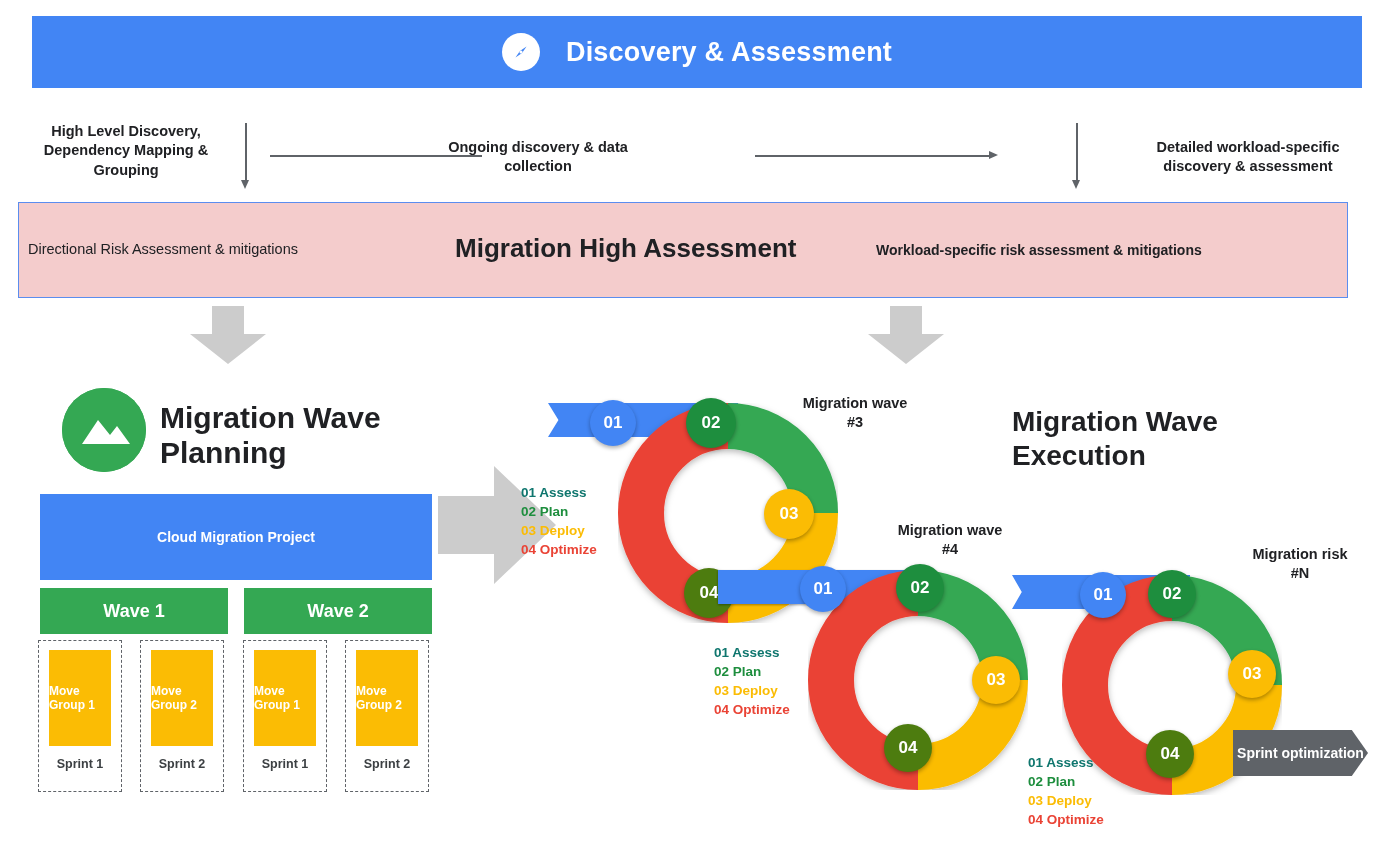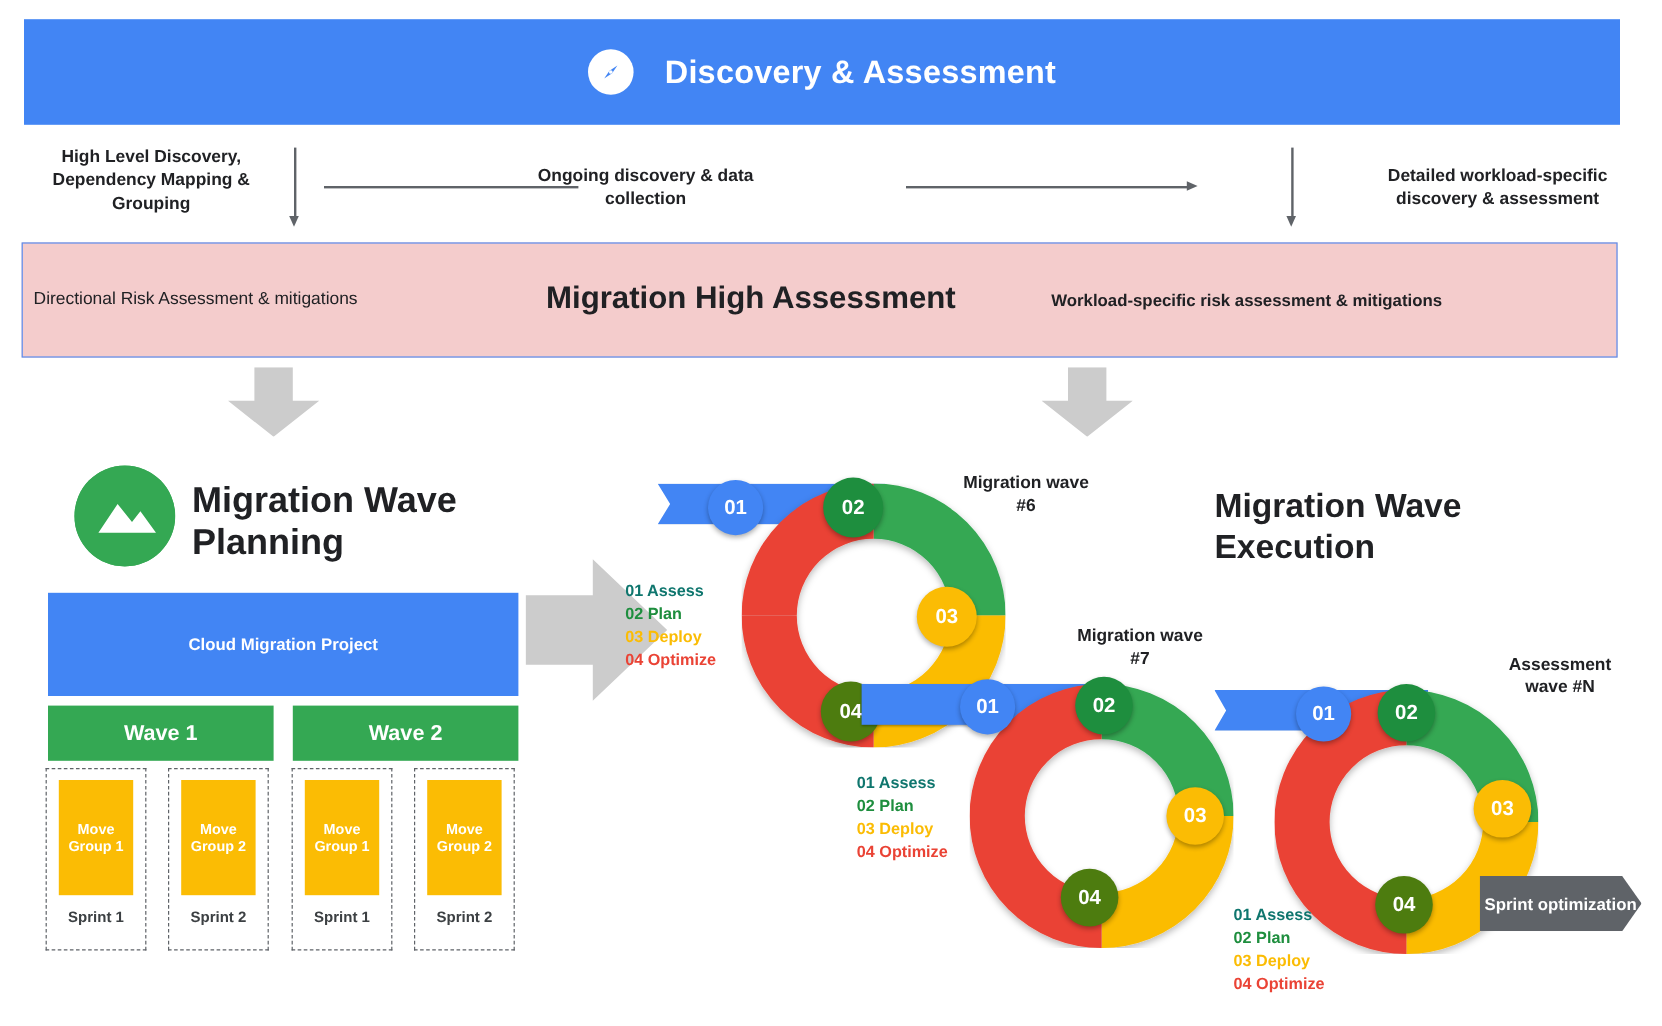--- a/index.html
+++ b/index.html
@@ -2,21 +2,21 @@
 <html><head>
 <meta charset="utf-8">
 <style>
   html,body{margin:0;padding:0;background:#fff;}
   body{width:1385px;height:855px;position:relative;overflow:hidden;
        font-family:"Liberation Sans","DejaVu Sans",sans-serif;color:#202124;}
   .stage{position:absolute;left:0;top:0;width:1385px;height:855px;}
   .abs{position:absolute;}
 
   
-  #discovery-band{left:20px;top:16px;width:1330px;height:88px;background:#4285F4;
+  #discovery-band{left:32px;top:16px;width:1330px;height:72px;background:#4285F4;
      display:flex;align-items:center;justify-content:center;gap:26px;}
   #discovery-band .title{color:#fff;font-size:27px;font-weight:700;letter-spacing:.2px;}
   .compass{width:38px;height:38px;border-radius:50%;background:#fff;position:relative;flex:none;}
   .compass .needle{position:absolute;left:50%;top:50%;width:22px;height:22px;margin:-11px 0 0 -11px;}
 
   
   .conn-text{font-size:14.5px;font-weight:700;line-height:1.33;text-align:center;color:#202124;}
   #hl-discovery{left:14px;top:122px;width:224px;}
   #ongoing{left:420px;top:138px;width:236px;}
   #detailed{left:1122px;top:138px;width:252px;}
@@ -39,21 +39,21 @@
   #planning-logo{left:62px;top:388px;width:84px;height:84px;border-radius:50%;background:#34A853;}
   #planning-title{left:160px;top:400px;font-size:30px;font-weight:700;line-height:1.18;width:270px;}
   #cloud-project{left:40px;top:494px;width:392px;height:86px;background:#4285F4;color:#fff;
      display:flex;align-items:center;justify-content:center;font-size:14px;font-weight:700;}
   .wave-box{height:46px;background:#34A853;color:#fff;display:flex;align-items:center;justify-content:center;font-size:18px;font-weight:700;}
   #wave1{left:40px;top:588px;width:188px;}
   #wave2{left:244px;top:588px;width:188px;}
   .sprint-box{width:84px;height:152px;border:1.6px dashed #5f6368;box-sizing:border-box;
      display:flex;flex-direction:column;align-items:center;padding-top:9px;}
   .sprint-box .mg{width:62px;height:96px;background:#FBBC04;color:#fff;font-size:12px;font-weight:700;
-     line-height:1.2;display:flex;align-items:center;justify-content:center;text-align:center;}
+     line-height:1.2;display:flex;align-items:center;justify-content:center;}
   .sprint-box .sp{margin-top:11px;font-size:12.5px;font-weight:700;color:#3c4043;}
 
   
   #exec-title{left:1012px;top:405px;font-size:28px;font-weight:700;line-height:1.2;width:250px;}
   .wave-label{font-size:14.5px;font-weight:700;text-align:center;line-height:1.3;}
 
   .legend{font-size:13.5px;font-weight:700;line-height:1.42;}
   .legend .l1{color:#0f766e;} .legend .l2{color:#1E8E3E;}
   .legend .l3{color:#FBBC04;} .legend .l4{color:#EA4335;}
 
@@ -166,21 +166,21 @@
       <path d="M110 197 A87 87 0 0 1 23 110" stroke="#EA4335"></path>
       <path d="M23 110 A87 87 0 0 1 110 23" stroke="#EA4335"></path>
     </g>
   </svg>
 
   <div class="abs badge b01" style="left:590px;top:400px;width:46px;height:46px;">01</div>
   <div class="abs badge b02" style="left:686px;top:398px;width:50px;height:50px;">02</div>
   <div class="abs badge b03" style="left:764px;top:489px;width:50px;height:50px;">03</div>
   <div class="abs badge b04" style="left:684px;top:568px;width:50px;height:50px;">04</div>
 
-  <div class="abs wave-label" style="left:800px;top:394px;width:110px;">Migration wave #6</div>
+  <div class="abs wave-label" style="left:800px;top:394px;width:110px;">Migration wave #3</div>
 
   <div class="abs legend" style="left:521px;top:483px;">
     <div class="l1">01 Assess</div>
     <div class="l2">02 Plan</div>
     <div class="l3">03 Deploy</div>
     <div class="l4">04 Optimize</div>
   </div>
 
   <div class="abs ribbon" style="left:718px;top:570px;width:190px;"></div>
 
@@ -196,21 +196,21 @@
       <path d="M110 197 A87 87 0 0 1 23 110" stroke="#EA4335"></path>
       <path d="M23 110 A87 87 0 0 1 110 23" stroke="#EA4335"></path>
     </g>
   </svg>
 
   <div class="abs badge b01" style="left:800px;top:566px;width:46px;height:46px;">01</div>
   <div class="abs badge b02" style="left:896px;top:564px;width:48px;height:48px;">02</div>
   <div class="abs badge b03" style="left:972px;top:656px;width:48px;height:48px;">03</div>
   <div class="abs badge b04" style="left:884px;top:724px;width:48px;height:48px;">04</div>
 
-  <div class="abs wave-label" style="left:895px;top:521px;width:110px;">Migration wave #7</div>
+  <div class="abs wave-label" style="left:895px;top:521px;width:110px;">Migration wave #4</div>
 
   <div class="abs legend" style="left:714px;top:643px;">
     <div class="l1">01 Assess</div>
     <div class="l2">02 Plan</div>
     <div class="l3">03 Deploy</div>
     <div class="l4">04 Optimize</div>
   </div>
 
   <div class="abs ribbon notch" style="left:1012px;top:575px;width:178px;"></div>
 
@@ -226,21 +226,21 @@
       <path d="M110 197 A87 87 0 0 1 23 110" stroke="#EA4335"></path>
       <path d="M23 110 A87 87 0 0 1 110 23" stroke="#EA4335"></path>
     </g>
   </svg>
 
   <div class="abs badge b01" style="left:1080px;top:572px;width:46px;height:46px;">01</div>
   <div class="abs badge b02" style="left:1148px;top:570px;width:48px;height:48px;">02</div>
   <div class="abs badge b03" style="left:1228px;top:650px;width:48px;height:48px;">03</div>
   <div class="abs badge b04" style="left:1146px;top:730px;width:48px;height:48px;">04</div>
 
-  <div class="abs wave-label" style="left:1245px;top:545px;width:110px;">Assessment wave #N</div>
+  <div class="abs wave-label" style="left:1245px;top:545px;width:110px;">Migration risk #N</div>
 
   <div class="abs legend" style="left:1028px;top:753px;">
     <div class="l1">01 Assess</div>
     <div class="l2">02 Plan</div>
     <div class="l3">03 Deploy</div>
     <div class="l4">04 Optimize</div>
   </div>
 
   <div class="abs" id="proj-opt">Sprint optimization</div>
 

